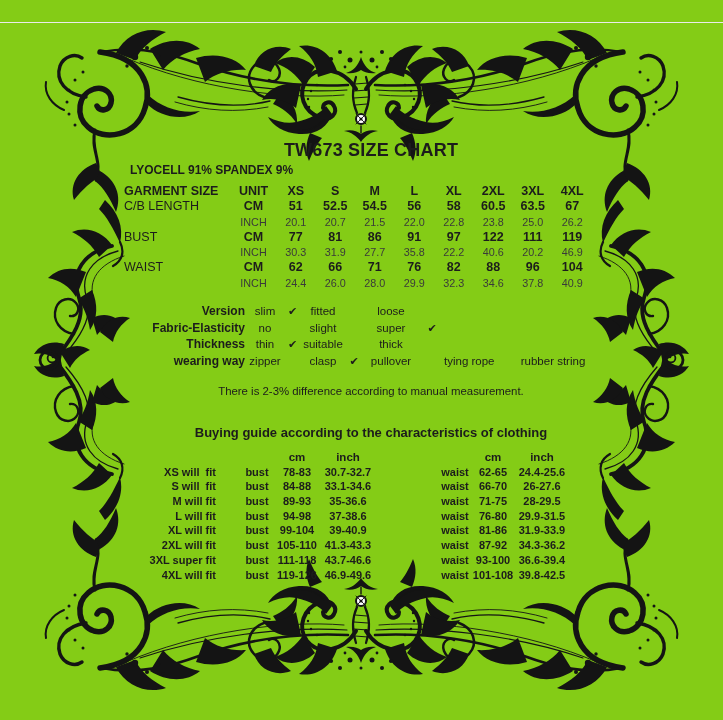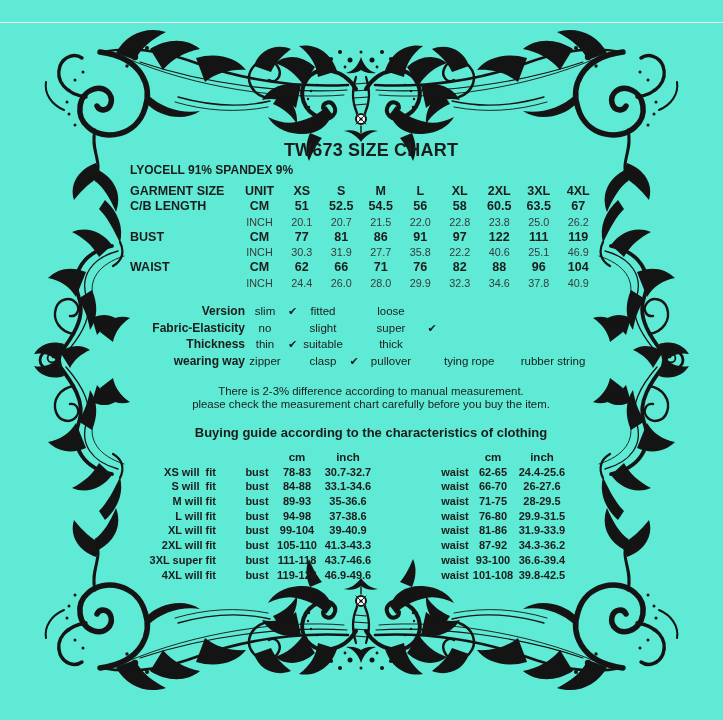--- a/index.html
+++ b/index.html
@@ -1,33 +1,33 @@
 <!DOCTYPE html>
 <html><head>
 <meta charset="utf-8">
 <style>
   html,body{margin:0;padding:0;background:#ffffff;}
   .canvas{
-    position:relative;width:723px;height:720px;background:#5eead4;overflow:hidden;
+    position:relative;width:723px;height:720px;background:#84cc16;overflow:hidden;
     font-family:"Liberation Sans","DejaVu Sans",sans-serif;color:#1c1c1c;
   }
   .frame-svg{position:absolute;left:0;top:0;width:723px;height:720px;pointer-events:none;}
   .topline{position:absolute;left:0;top:22px;width:723px;height:1px;background:#ebebeb;}
 
   .title{position:absolute;left:130px;top:140px;width:482px;text-align:center;
          font-size:18px;font-weight:bold;letter-spacing:.2px;}
   .subtitle{position:absolute;left:130px;top:163px;width:482px;
          font-size:12px;font-weight:bold;}
 
   
-  .sizetable{position:absolute;left:130px;top:184px;width:470px;}
+  .sizetable{position:absolute;left:124px;top:184px;width:470px;}
   .srow{display:grid;grid-template-columns:107px 45px repeat(8,39.5px);
         height:15.3px;line-height:15.3px;}
   .srow .cell{display:block;text-align:center;}
-  .srow .cl{text-align:left;font-weight:bold;font-size:12.5px;}
+  .srow .cl{text-align:left;font-weight:normal;font-size:12.5px;}
   .shead .cell{font-weight:bold;font-size:12.5px;}
   .sbody div.srow:nth-of-type(odd){font-weight:bold;font-size:12.5px;}
   .sbody div.srow:nth-of-type(even){font-weight:400;font-size:10.8px;color:#3a3a3a;}
   .sbody div.srow:nth-of-type(even) .cl{font-weight:400;}
 
   
   .attrs{position:absolute;left:130px;top:303px;}
   .arow{display:grid;grid-template-columns:115px 40px 15px 46px 16px 58px 24px 46px 30px 66px;
         height:16.6px;line-height:16.6px;}
   .arow .cell{display:block;text-align:center;white-space:nowrap;}
@@ -222,21 +222,21 @@
 
         <div class="srow">
           <span class="cell cl"></span>
           <span class="cell">INCH</span>
           <span class="cell">30.3</span>
           <span class="cell">31.9</span>
           <span class="cell">27.7</span>
           <span class="cell">35.8</span>
           <span class="cell">22.2</span>
           <span class="cell">40.6</span>
-          <span class="cell">25.1</span>
+          <span class="cell">20.2</span>
           <span class="cell">46.9</span>
         </div>
 
         <div class="srow">
           <span class="cell cl">WAIST</span>
           <span class="cell">CM</span>
           <span class="cell">62</span>
           <span class="cell">66</span>
           <span class="cell">71</span>
           <span class="cell">76</span>
@@ -307,21 +307,20 @@
       <span class="cell ao">pullover</span>
       <span class="cell ac"></span>
       <span class="cell ao">tying rope</span>
       <span class="cell"></span>
       <span class="cell ao">rubber string</span>
     </div>
   </div>
 
   <div class="notes">
     <div>There is 2-3% difference according to manual measurement.</div>
-    <div>please check the measurement chart carefully before you buy the item.</div>
   </div>
   <div class="guide-heading">Buying guide according to the characteristics of clothing</div>
 
   <div class="guide">
     <div class="grow ghead">
       <span class="cell"></span>
       <span class="cell"></span>
       <span class="cell">cm</span>
       <span class="cell">inch</span>
       <span class="cell"></span>

